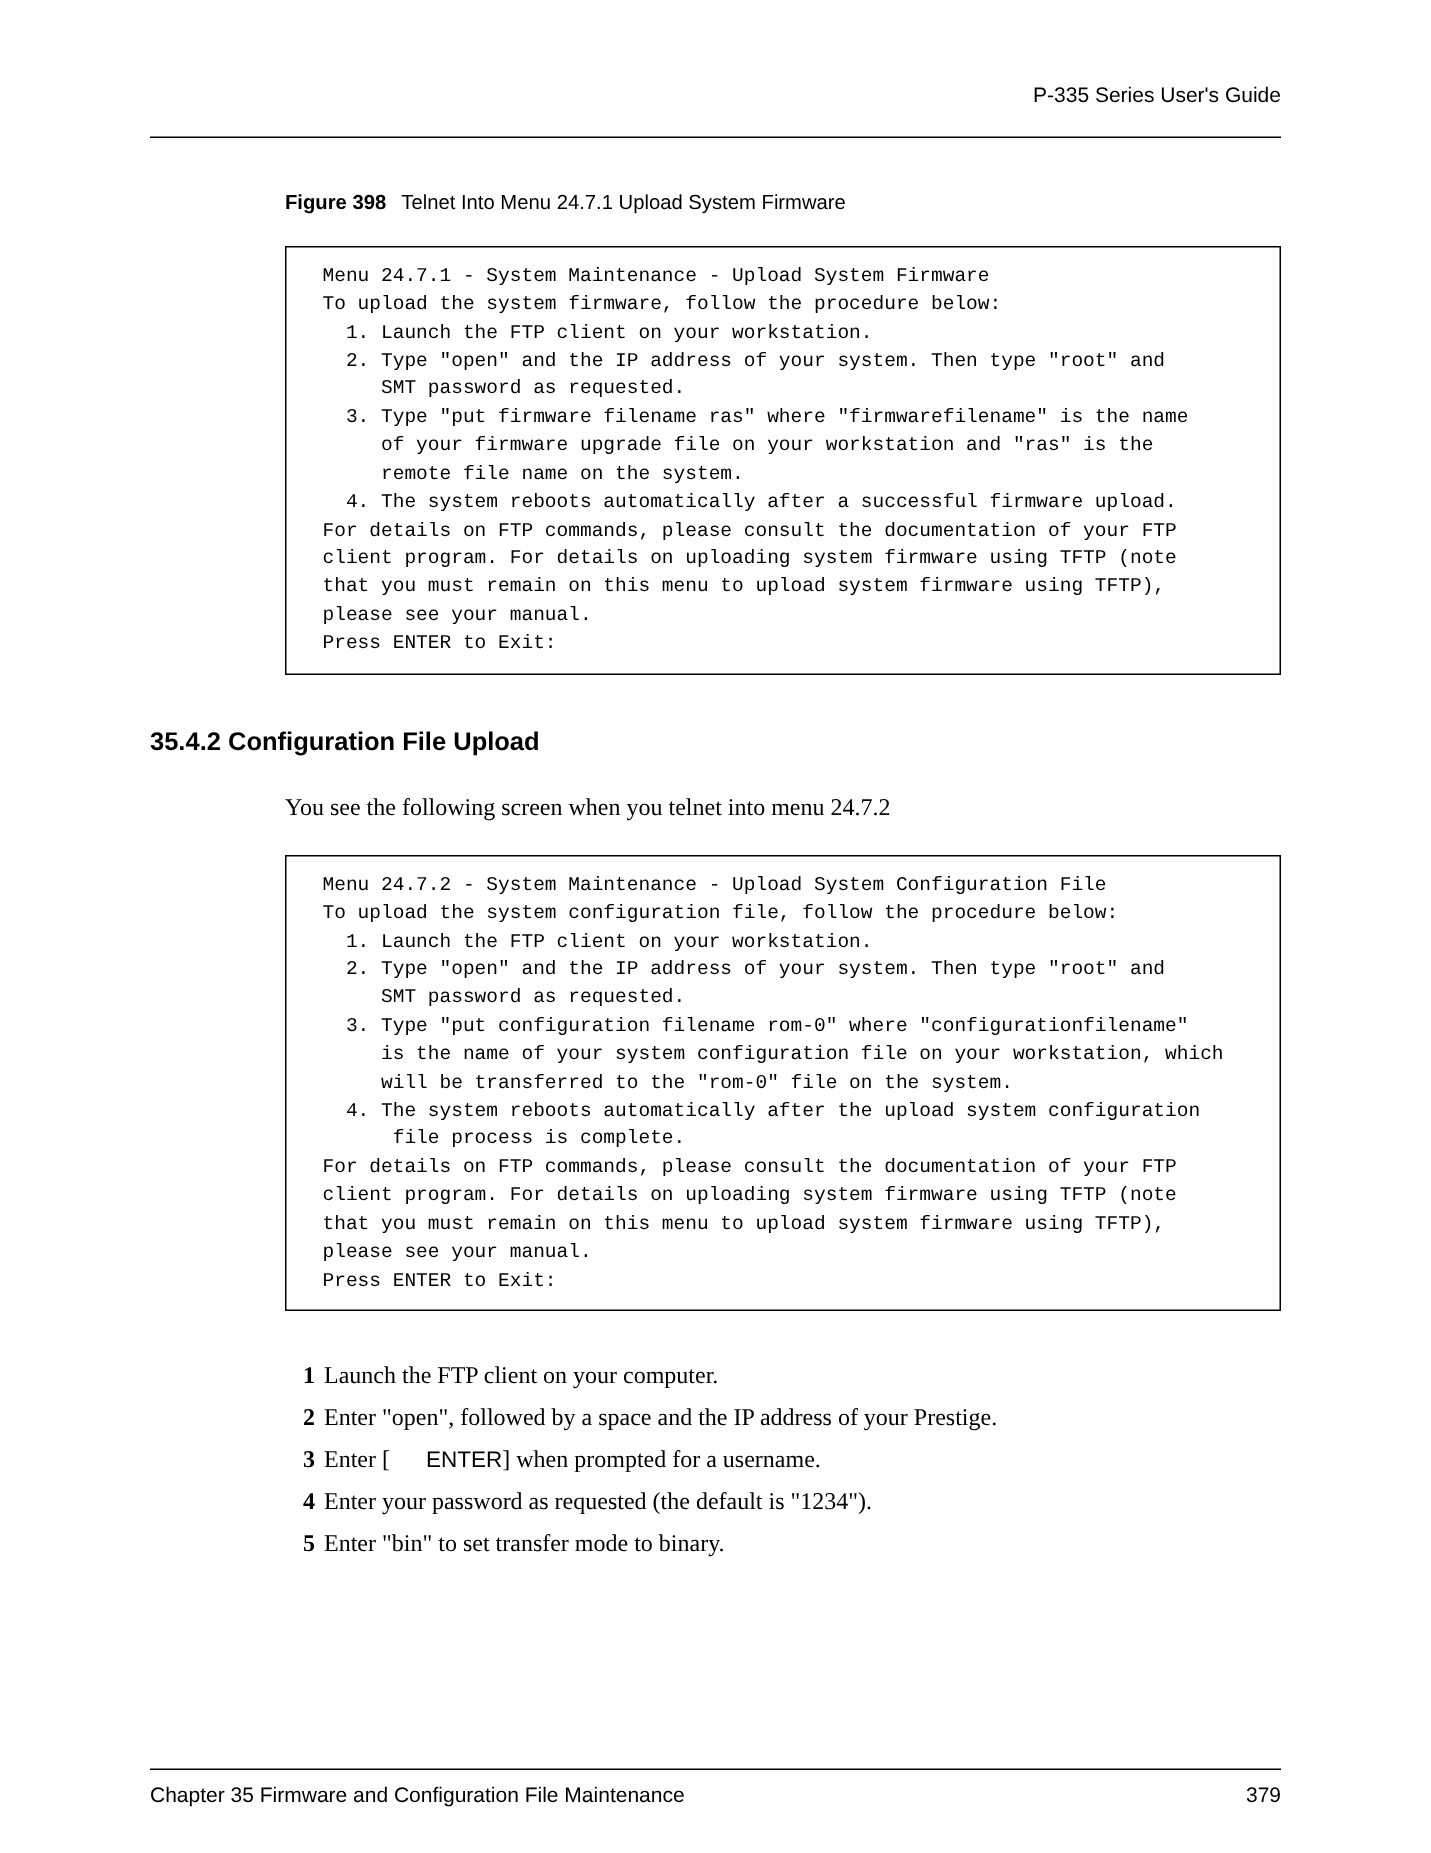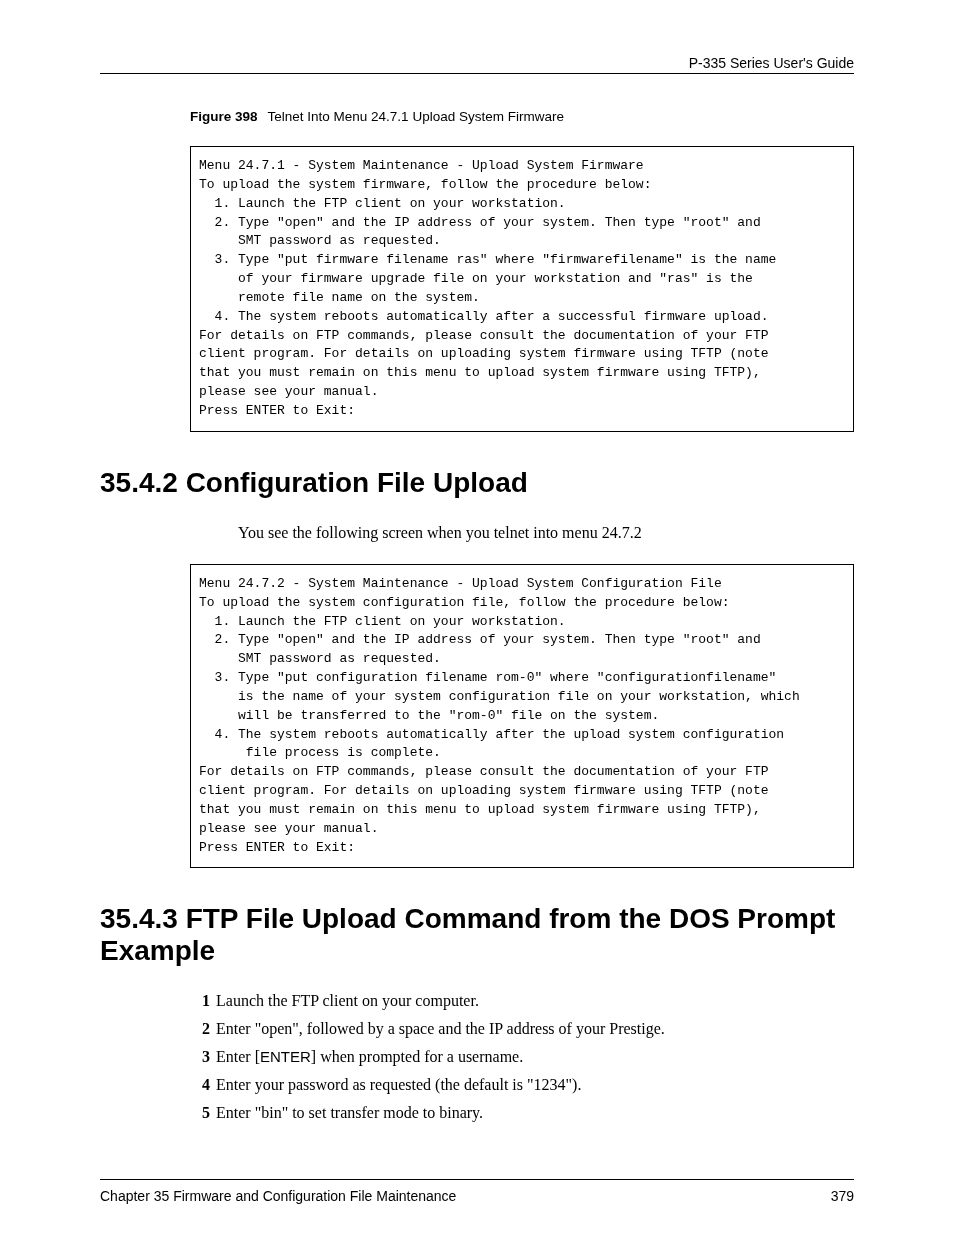--- a/index.html
+++ b/index.html
@@ -12,60 +12,59 @@
       font-size: 14px;
       color: #000;
       background: #fff;
       width: 954px;
       height: 1235px;
       position: relative;
       padding: 55px 100px 50px 100px;
     }
     .header-region {
       border-bottom: 1.5px solid #000;
-      padding-bottom: 2px;
+      padding-bottom: 20px;
       margin-bottom: 35px;
     }
     .header-text {
       text-align: right;
       font-size: 14px;
     }
     .content {
       padding-left: 90px;
     }
     .figure-caption {
       font-size: 13.5px;
       margin-bottom: 22px;
     }
     .figure-caption b {
       font-weight: bold;
       margin-right: 10px;
     }
     .code-box {
       border: 1px solid #000;
-      padding: 10px 8px;
+      padding: 10px 24px;
       font-family: "Courier New", Courier, monospace;
       font-size: 13px;
       line-height: 1.45;
       white-space: pre;
       margin-bottom: 35px;
     }
     .section-heading {
       font-family: Arial, Helvetica, sans-serif;
-      font-size: 28px;
+      font-size: 17px;
       font-weight: bold;
       margin-left: -90px;
       margin-bottom: 25px;
       margin-top: 16px;
     }
     .body-text {
       font-family: "Times New Roman", Times, serif;
       font-size: 16px;
       margin-bottom: 22px;
-      margin-left: 48px;
     }
     .ordered-list {
       font-family: "Times New Roman", Times, serif;
       font-size: 16px;
       margin-top: 4px;
     }
     .ordered-list .li-row {
       margin-bottom: 10px;
       display: flex;
     }
@@ -75,20 +74,21 @@
       text-align: right;
       margin-right: 6px;
       flex-shrink: 0;
     }
     .ordered-list .li-text {
       flex: 1;
     }
     .key-name {
       font-family: Arial, Helvetica, sans-serif;
       font-size: 15px;
+      margin-left: 24px;
     }
     .footer-region {
       position: absolute;
       bottom: 31px;
       left: 100px;
       right: 100px;
       border-top: 1.5px solid #000;
       padding-top: 8px;
       display: flex;
       justify-content: space-between;
@@ -138,21 +138,20 @@
      will be transferred to the "rom-0" file on the system.
   4. The system reboots automatically after the upload system configuration
       file process is complete.
 For details on FTP commands, please consult the documentation of your FTP
 client program. For details on uploading system firmware using TFTP (note
 that you must remain on this menu to upload system firmware using TFTP),
 please see your manual.
 Press ENTER to Exit:</div>
 
 
-  <h2 class="section-heading">35.4.3  FTP File Upload Command from the DOS Prompt Example</h2>
 
   <div class="ordered-list">
     <div class="li-row">
       <span class="li-num">1</span>
       <span class="li-text">Launch the FTP client on your computer.</span>
     </div>
     <div class="li-row">
       <span class="li-num">2</span>
       <span class="li-text">Enter "open", followed by a space and the IP address of your Prestige.</span>
     </div>

